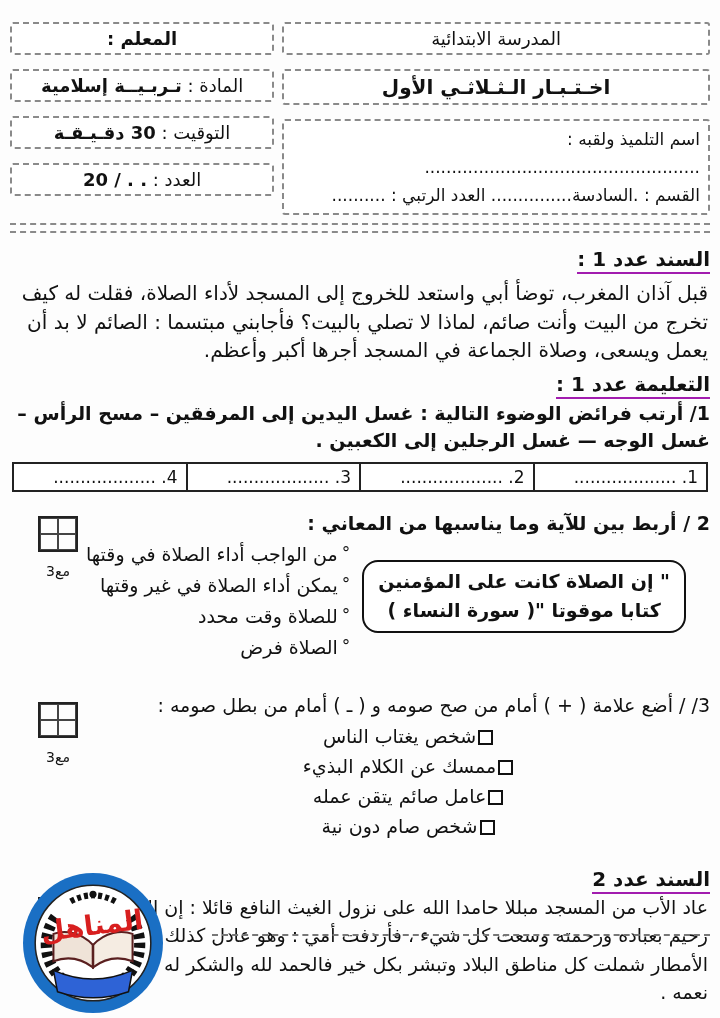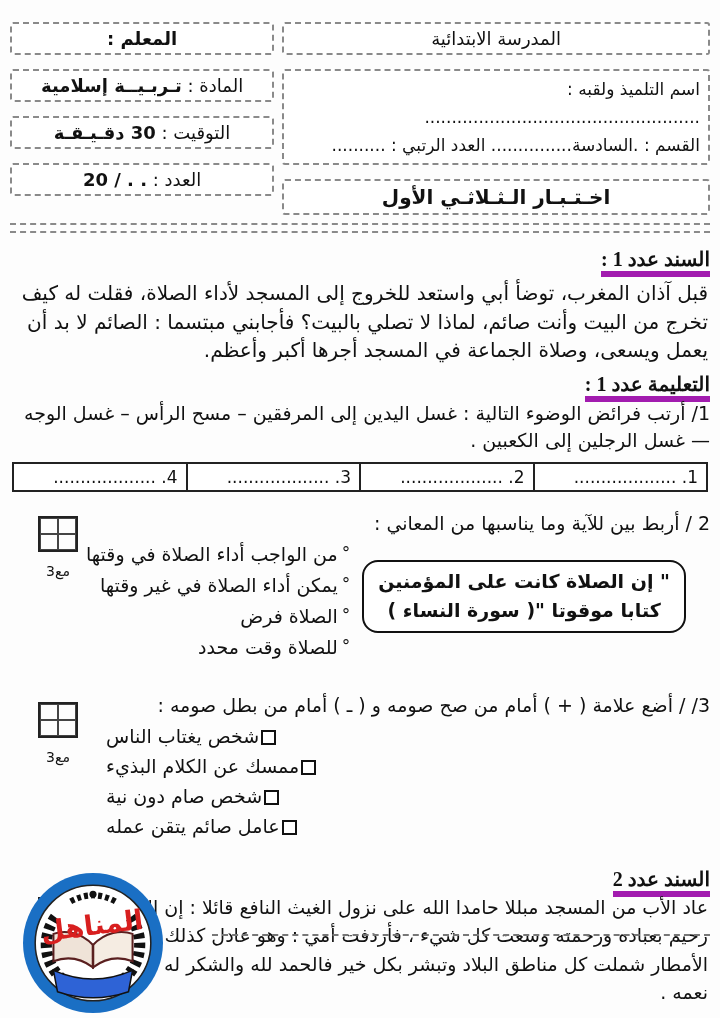--- a/index.html
+++ b/index.html
@@ -22,24 +22,24 @@
     font-size:18px; background:#fff;margin-top:14px;
   }
   .hbox.exam { font-size:20px; }
   .hbox.student { text-align:right; font-size:17px; line-height:1.65; }
   .h-left .hbox { font-size:18px; }
   .hr-dashed { border-top:2px dashed #8a8a8a; margin:3px 0 0 0; }
   .hr-dashed.second { margin-top:6px; margin-bottom:4px; }
 
   
   .sec-title { font-size:20px; font-weight:bold; margin-top:14px; }
-  .sec-title .u { border-bottom:6px solid #a21caf; padding-bottom:1px;font-family:Liberation Serif, serif; }
+  .sec-title .u { border-bottom:2px solid #a21caf; padding-bottom:1px; }
   .para { font-size:20px; line-height:1.42; text-align:right; margin:8px 2px 8px 6px; }
 
-  .q-line { font-size:19px; line-height:1.4; margin-top:4px; }
+  .q-line { font-size:19px; line-height:1.4; margin-top:4px;font-weight:bold; }
 
   
   .ans-table {
     display:flex; border:2px solid #222; margin:8px 2px 0 2px; background:#fff;
   }
   .ans-cell {
     flex:1; padding:3px 8px; font-size:17px; text-align:right;
     white-space:nowrap; overflow:hidden;
   }
   .ans-cell:not(:last-child) { border-inline-end:2px solid #222; }
@@ -61,21 +61,21 @@
     font-weight:bold; font-size:19px; text-align:center; line-height:1.5;
     margin-top:22px; margin-left:0; margin-inline-start:24px; height:fit-content;
     background:#fff;
   }
   .match-items { flex:1; padding-inline-start:0; padding-inline-end:36px; }
   .match-item { font-size:19px; line-height:30px; }
   .bullet { display:inline-block; margin-inline-end:4px; font-size:17px; vertical-align:2px; }
 
   
   .q3-block { position:relative; margin-top:30px; }
-  .q3-items { margin-inline-end:96px; text-align:left; margin-top:2px; }
+  .q3-items { margin-inline-end:96px; text-align:center; margin-top:2px; }
   .q3-item { font-size:19px; line-height:30px; }
   .cbx {
     display:inline-block; width:15px; height:15px; border:2px solid #111;
     vertical-align:-2px; margin-inline-end:2px; background:#fff;
   }
 
   
   .s2-block { position:relative; margin-top:26px; }
   .s2-para { font-size:19px; line-height:1.5; text-align:right; margin:2px 2px 0 80px; }
 
@@ -87,26 +87,26 @@
 </head>
 <body>
 
 <div class="page">
 
   <div class="header">
     <div class="h-right">
       <div class="hbox school">
         <span>المدرسة الابتدائية</span>
       </div>
+      <div class="hbox exam">
+        <span class="b">اخـتـبـار الـثـلاثـي الأول</span>
+      </div>
       <div class="hbox student">
         <div>اسم التلميذ ولقبه : ...................................................</div>
         <div>القسم :  .السادسة............... العدد الرتبي : ..........</div>
-      </div>
-      <div class="hbox exam">
-        <span class="b">اخـتـبـار الـثـلاثـي الأول</span>
       </div>
     </div>
     <div class="h-left">
       <div class="hbox">
         <span class="b">المعلم :</span>
       </div>
       <div class="hbox">
         <span>المادة :</span>
         <span class="b">تـربـيــة إسلامية</span>
       </div>
@@ -151,42 +151,42 @@
     </div>
     <div class="q-line">2 / أربط بين للآية وما يناسبها من المعاني :</div>
     <div class="q2-row">
       <div class="quote-box">
         <div>" إن الصلاة كانت على المؤمنين</div>
         <div>كتابا موقوتا "( سورة النساء )</div>
       </div>
       <div class="match-items">
         <div class="match-item"><span class="bullet">°</span><span>من الواجب أداء الصلاة في وقتها</span></div>
         <div class="match-item"><span class="bullet">°</span><span>يمكن أداء الصلاة في غير وقتها</span></div>
+        <div class="match-item"><span class="bullet">°</span><span>للصلاة وقت محدد</span></div>
         <div class="match-item"><span class="bullet">°</span><span>الصلاة فرض</span></div>
-        <div class="match-item"><span class="bullet">°</span><span>للصلاة وقت محدد</span></div>
       </div>
     </div>
   </div>
 
   <div class="q3-block">
     <div class="score-box" style="left:26px; top:10px;">
       <div class="score-grid">
         <span></span>
           <span></span>
           <span></span>
           <span></span>
       </div>
       <div class="score-label">مع3</div>
     </div>
     <div class="q-line b" style="font-weight:normal;">3/ / أضع علامة ( + ) أمام من صح صومه و ( ـ ) أمام من بطل صومه :</div>
     <div class="q3-items">
       <div class="q3-item"><span class="cbx"></span><span>شخص يغتاب الناس</span></div>
       <div class="q3-item"><span class="cbx"></span><span>ممسك عن الكلام البذيء</span></div>
+      <div class="q3-item"><span class="cbx"></span><span>عامل صائم يتقن عمله</span></div>
       <div class="q3-item"><span class="cbx"></span><span>شخص صام دون نية</span></div>
-      <div class="q3-item"><span class="cbx"></span><span>عامل صائم يتقن عمله</span></div>
     </div>
   </div>
 
   <div class="s2-block">
     <div class="score-box" style="left:26px; top:30px;">
       <div class="score-grid">
         <span></span>
           <span></span>
           <span></span>
           <span></span>

